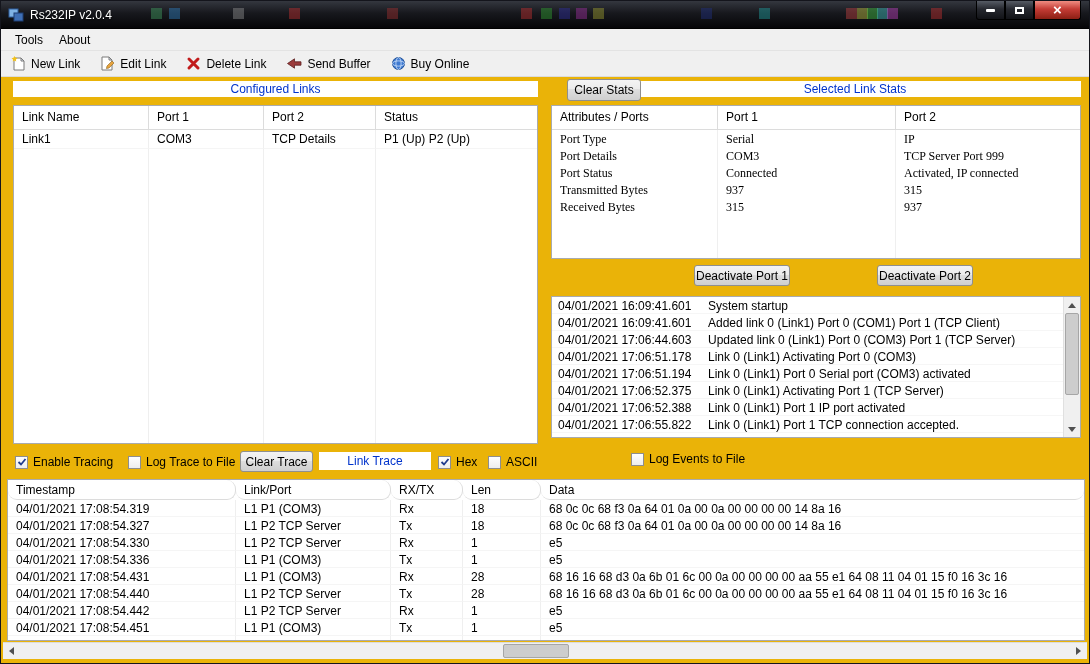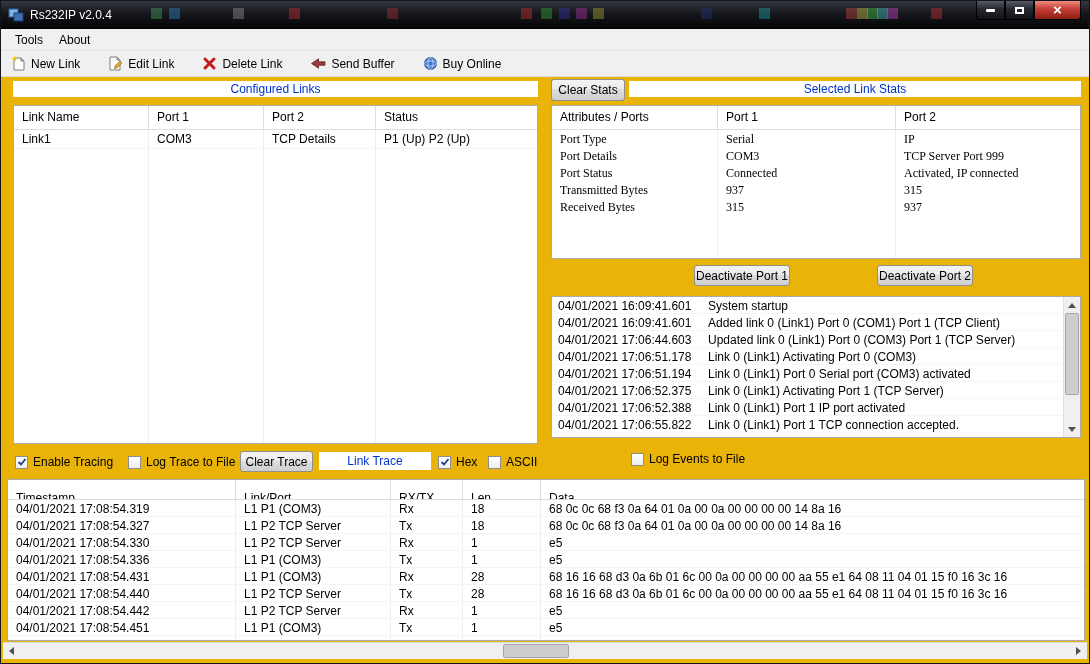--- a/index.html
+++ b/index.html
@@ -25,21 +25,21 @@
   .g-min { width:9px; height:3px; background:#fff; border-radius:1px; }
   .g-max { width:9px; height:7px; border:2px solid #fff; }
   .g-close { color:#fff; font-size:15px; font-weight:bold; line-height:1; margin-top:-2px; }
 
   
   .menubar { position:absolute; left:0; top:28px; width:100%; height:22px;
     background:#f0f0f0; border-bottom:1px solid #e3e3e3; display:flex; align-items:center; }
   .menu-item { padding:3px 8px; cursor:default; }
   .menu-item:first-child { margin-left:6px;text-align:center; }
   .toolbar { position:absolute; left:0; top:50px; width:100%; height:26px;
-    background:#f0f0f0; border-bottom:1px solid #dcdcdc; display:flex; align-items:center; gap:28px; padding-left:10px; }
+    background:#f0f0f0; border-bottom:1px solid #dcdcdc; display:flex; align-items:center; gap:20px; padding-left:10px; }
   .tool-btn { display:flex; align-items:center; gap:5px; cursor:default; }
 
   
   .btn { position:absolute; display:flex; align-items:center; justify-content:center;
     background:linear-gradient(#f3f3f3, #ebebeb 45%, #dedede 46%, #cfcfcf);
     border:1px solid #8e8f8f; border-radius:3px; font-size:12px; }
   .strip { position:absolute; background:#fff; color:#0033cc; text-align:center; }
   .cbwrap { position:absolute; display:flex; align-items:center; gap:5px; height:14px; }
   .cbbox { width:13px; height:13px; background:linear-gradient(#fefefe,#ededed);
     border:1px solid #8e8e8e; display:inline-flex; align-items:center; justify-content:center; }
@@ -55,21 +55,21 @@
   .lv .f { border-right:1px solid #efefef; }
   .lv .f.last { border-right:none; }
 
   .cfg   { left:12px;  top:104px; width:525px;  height:339px;
            grid-template-columns:135px 115px 112px 1fr; grid-template-rows:24px 19px 1fr; }
   .stats { left:550px; top:104px; width:530px;  height:154px;
            grid-template-columns:166px 178px 1fr; grid-template-rows:24px repeat(5,17px) 1fr; }
   .stats .c { border-bottom:none;font-family:Liberation Serif, serif; }
   .tracelv { left:6px; top:478px; width:1078px; height:162px;
            grid-template-columns:228px 155px 72px 78px 1fr; grid-template-rows:20px repeat(8,17px) 1fr; }
-  .tracelv .h { padding-top:11px; }
+  .tracelv .h { padding-top:3px;border-radius:9px; }
 
   
   .evlog { position:absolute; left:550px; top:295px; width:530px; height:142px;
     background:#fff; border:1px solid #a9abae; display:flex; }
   .ev-rows { flex:1; overflow:hidden; }
   .ev-row { height:17px; display:flex; padding-top:2px; border-bottom:1px solid #f6f6f6; }
   .ev-ts { width:156px; flex:none; padding-left:6px; white-space:nowrap; }
   .ev-msg { flex:1; white-space:nowrap; overflow:hidden; }
   .vscroll { width:17px; background:#f0f0f0; border-left:1px solid #e0e0e0;
     display:flex; flex-direction:column; }
@@ -181,21 +181,21 @@
         <ellipse cx="7.5" cy="7.5" rx="6" ry="2.6" fill="none" stroke="#cfe2fa" stroke-width="0.8"></ellipse>
         <ellipse cx="7.5" cy="7.5" rx="2.6" ry="6" fill="none" stroke="#cfe2fa" stroke-width="0.8"></ellipse>
       </svg>
       <span>Buy Online</span>
     </div>
   </div>
 
   <div class="strip" style="left:12px; top:80px; width:525px; height:16px; line-height:16px;">Configured Links</div>
   <div class="strip" style="left:628px; top:80px; width:452px; height:16px; line-height:16px;">Selected Link Stats</div>
 
-  <div class="btn" style="left:550px; top:78px; width:74px; height:22px;">Clear Stats</div>
+  <div class="btn" style="left:566px; top:78px; width:74px; height:22px;">Clear Stats</div>
 
   <div class="lv cfg">
     <div class="h">Link Name</div>
     <div class="h">Port 1</div>
     <div class="h">Port 2</div>
     <div class="h last">Status</div>
     <div class="c">Link1</div>
     <div class="c">COM3</div>
     <div class="c">TCP Details</div>
     <div class="c last">P1 (Up) P2 (Up)</div>

